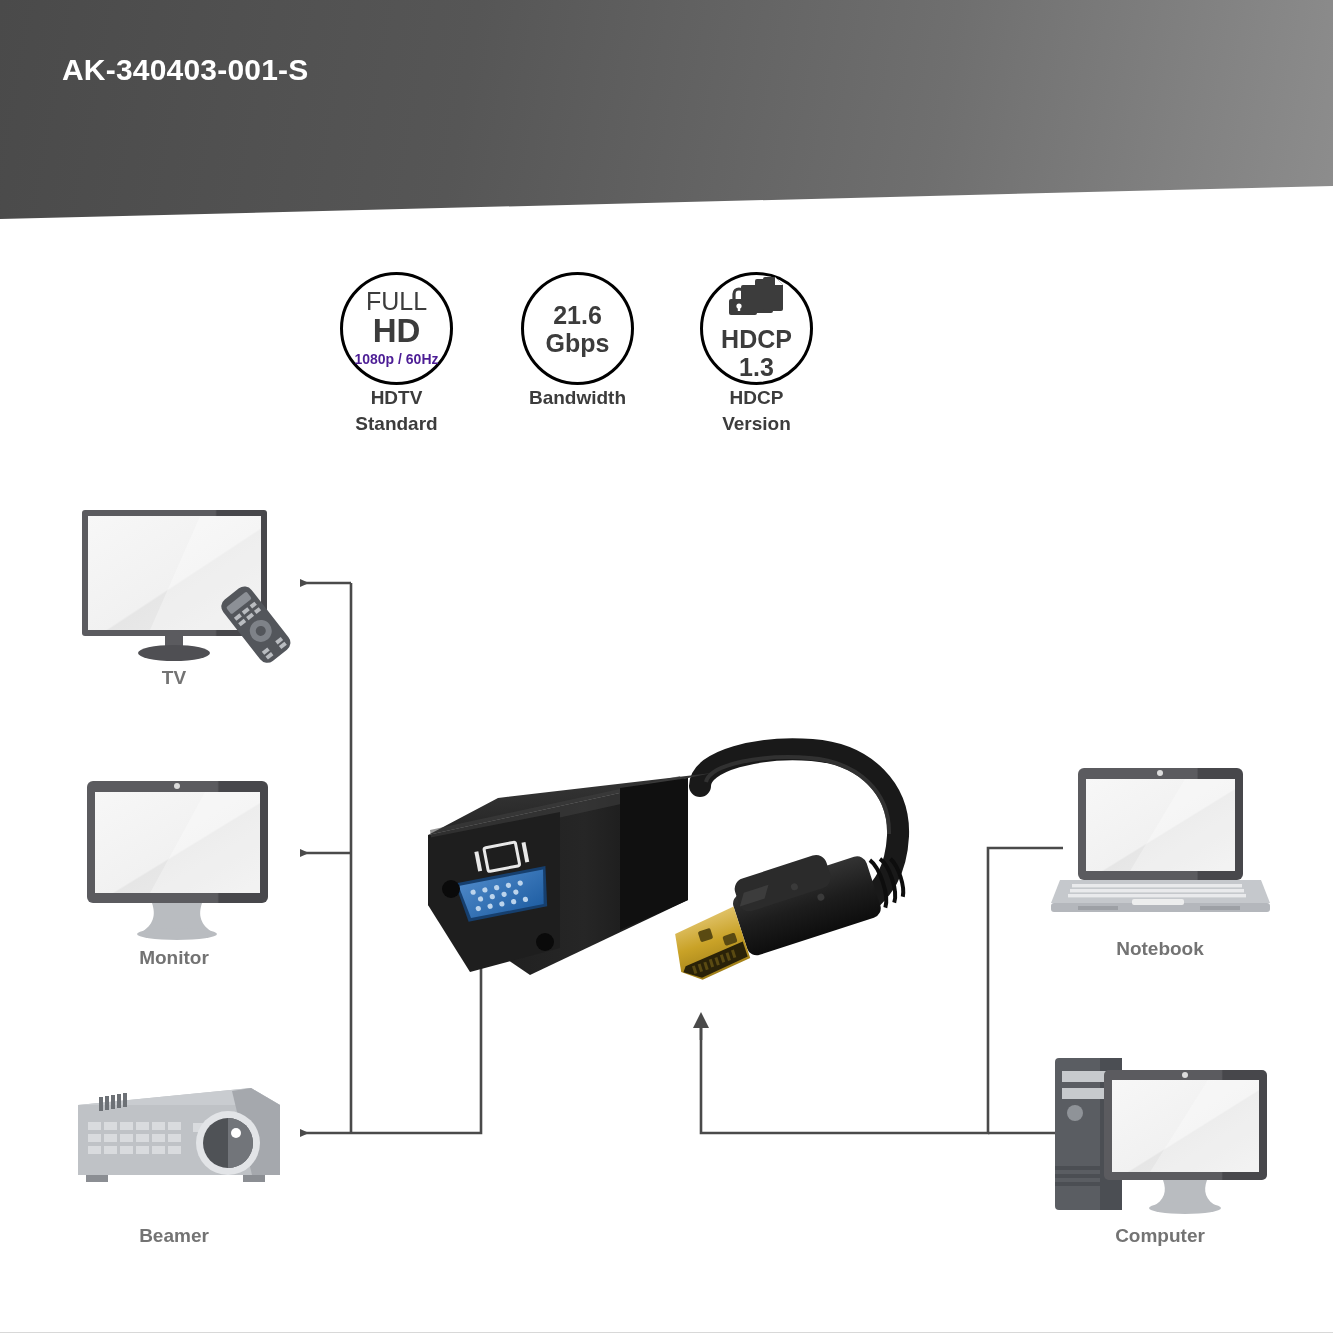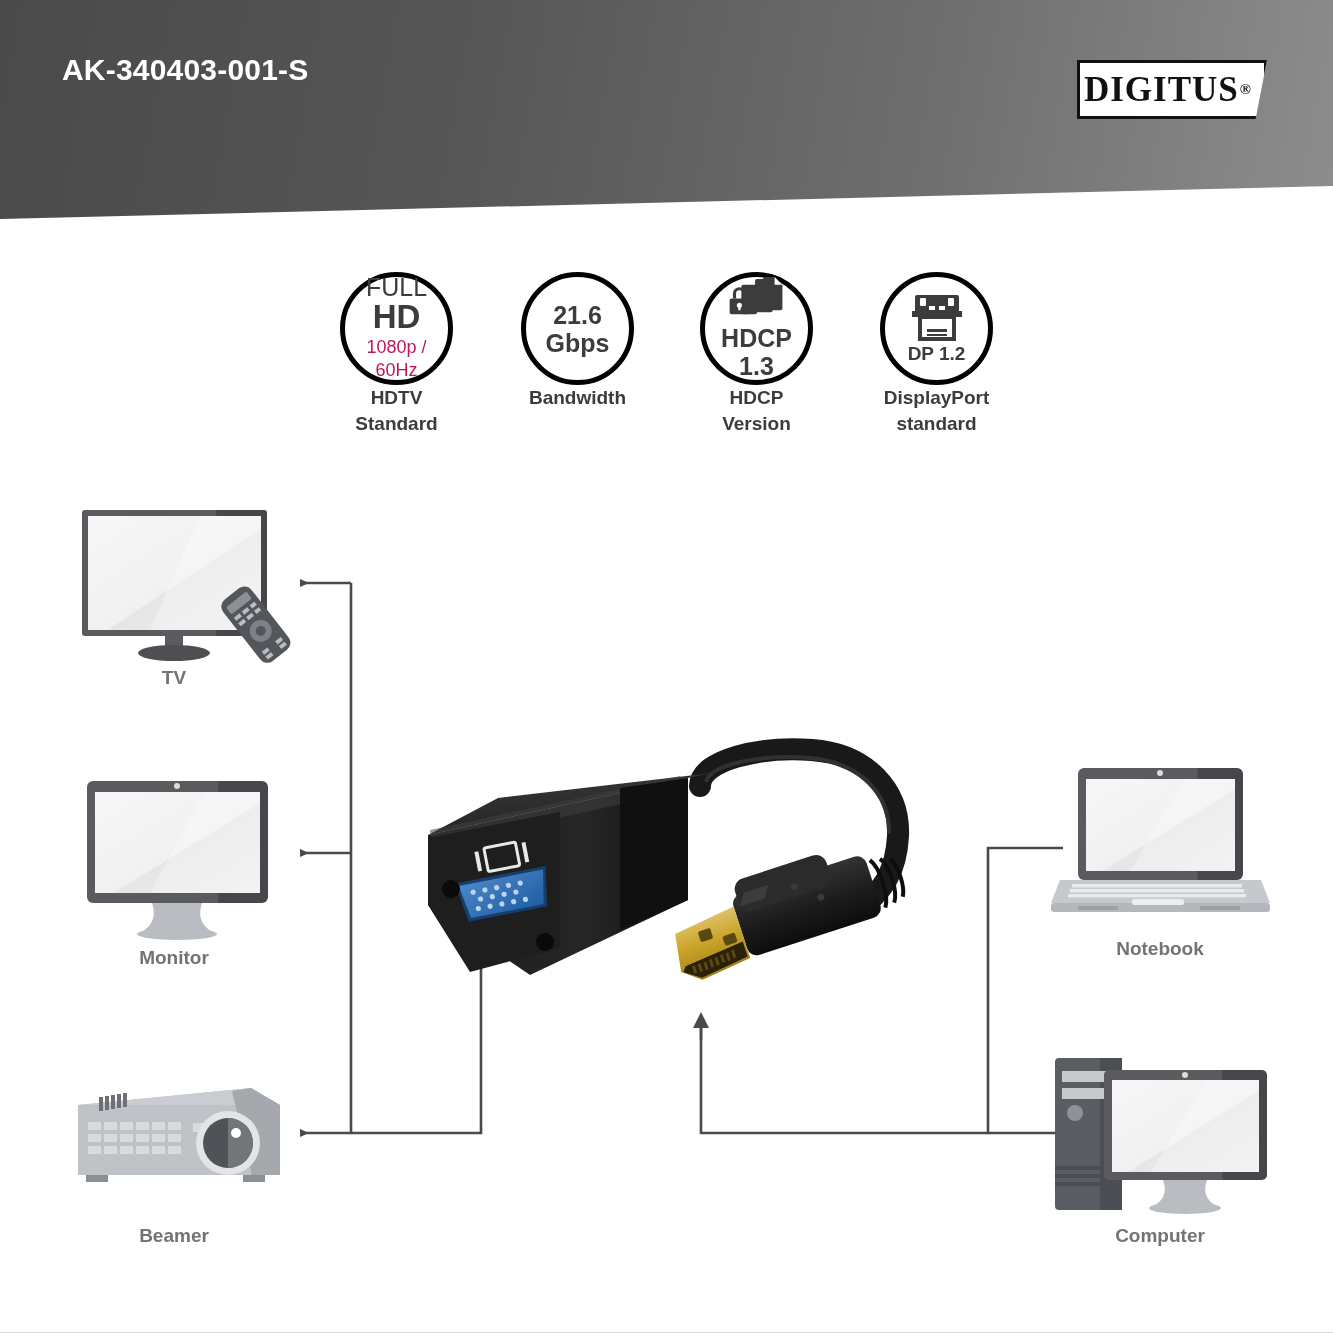--- a/index.html
+++ b/index.html
@@ -20,52 +20,45 @@
       clip-path:polygon(0 0,100% 0,94% 100%,0 100%);}
   .logo-text{position:absolute;left:0;top:0;width:100%;height:100%;
       display:flex;align-items:center;justify-content:center;
       font-family:"Liberation Serif",serif;font-size:35px;font-weight:bold;color:#111;letter-spacing:1px;
       padding-right:8px;box-sizing:border-box;}
   .logo-reg{font-size:15px;vertical-align:super;line-height:1;margin-left:1px;}
 
   
   .badges{position:absolute;left:330px;top:272px;width:700px;height:190px;}
   .badge{position:absolute;width:auto;text-align:center;}
-  .badge-circle{width:113px;height:113px;border:5px solid #000000;border-radius:50%;
+  .badge-circle{width:113px;height:113px;border:3px solid #000000;border-radius:50%;
       display:flex;flex-direction:column;align-items:center;justify-content:center;box-sizing:border-box;
       margin:0 auto;}
   .bc-l1{font-size:25px;font-weight:500;color:#3c3c3c;line-height:1.02;}
   .bc-l2{font-size:33px;font-weight:bold;color:#3c3c3c;line-height:1.02;}
-  .bc-l3{font-size:18px;font-weight:normal;color:#be185d;line-height:1.3;margin-top:2px;}
+  .bc-l3{font-size:14px;font-weight:bold;color:#4c1d95;line-height:1.3;margin-top:2px;}
   .bc-num{font-size:25px;font-weight:bold;color:#3c3c3c;line-height:1.12;}
   .bc-sub{font-size:19px;font-weight:bold;color:#3c3c3c;line-height:1.1;margin-top:3px;}
   .badge-caption{font-size:19px;font-weight:bold;color:#3c3c3c;line-height:1.35;}
 
   
   .dev-label{position:absolute;font-size:19px;font-weight:bold;color:#737373;text-align:center;}
 
   
   svg.layer{position:absolute;left:0;top:0;width:1333px;height:1333px;overflow:visible;}
 </style>
 </head>
 <body>
 
 <div id="stage">
 
   <div class="header">
     <div class="header-bg"></div>
     <div class="title">AK-340403-001-S</div>
 
-    <div class="logo">
-      <div class="logo-shape"></div>
-      <div class="logo-text">
-        <span>DIGITUS</span>
-          <span class="logo-reg">®</span>
-      </div>
-    </div>
   </div>
 
   <div class="badges">
 
     <div class="badge" style="left:0;top:0;width:133px;">
       <div class="badge-circle">
         <div class="bc-l1">FULL</div>
         <div class="bc-l2">HD</div>
         <div class="bc-l3">1080p / 60Hz</div>
       </div>
@@ -99,40 +92,20 @@
         </svg>
         <div class="bc-num" style="margin-top:3px;">HDCP</div>
         <div class="bc-num">1.3</div>
       </div>
       <div class="badge-caption">
         <div>HDCP</div>
         <div>Version</div>
       </div>
     </div>
 
-    <div class="badge" style="left:540px;top:0;width:133px;">
-      <div class="badge-circle">
-        <svg width="56" height="48" viewBox="0 0 56 48">
-          <path d="M8 2 h40 a2 2 0 0 1 2 2 v14 h-44 v-14 a2 2 0 0 1 2 -2z" fill="#3c3c3c"></path>
-          <rect x="11" y="5" width="6" height="8" rx="1" fill="#ffffff"></rect>
-          <rect x="39" y="5" width="6" height="8" rx="1" fill="#ffffff"></rect>
-          <rect x="20" y="13" width="6" height="4" fill="#ffffff"></rect>
-          <rect x="30" y="13" width="6" height="4" fill="#ffffff"></rect>
-          <rect x="3" y="18" width="50" height="6" fill="#3c3c3c"></rect>
-          <path d="M11 24 h34 v22 h-34 z" fill="none" stroke="#3c3c3c" stroke-width="4"></path>
-          <rect x="18" y="36" width="20" height="3" fill="#3c3c3c"></rect>
-          <rect x="18" y="41" width="20" height="2" fill="#3c3c3c"></rect>
-        </svg>
-        <div class="bc-sub">DP 1.2</div>
-      </div>
-      <div class="badge-caption">
-        <div>DisplayPort</div>
-        <div>standard</div>
-      </div>
-    </div>
   </div>
 
   <svg class="layer">
     <defs>
       <marker id="arrL" markerWidth="10" markerHeight="8" refX="9" refY="4" orient="auto" markerUnits="userSpaceOnUse">
         <path d="M9,0 L9,8 L0,4 z" fill="#4a4a4a"></path>
       </marker>
     </defs>
     <g stroke="#4a4a4a" stroke-width="2.6" fill="none">
 

